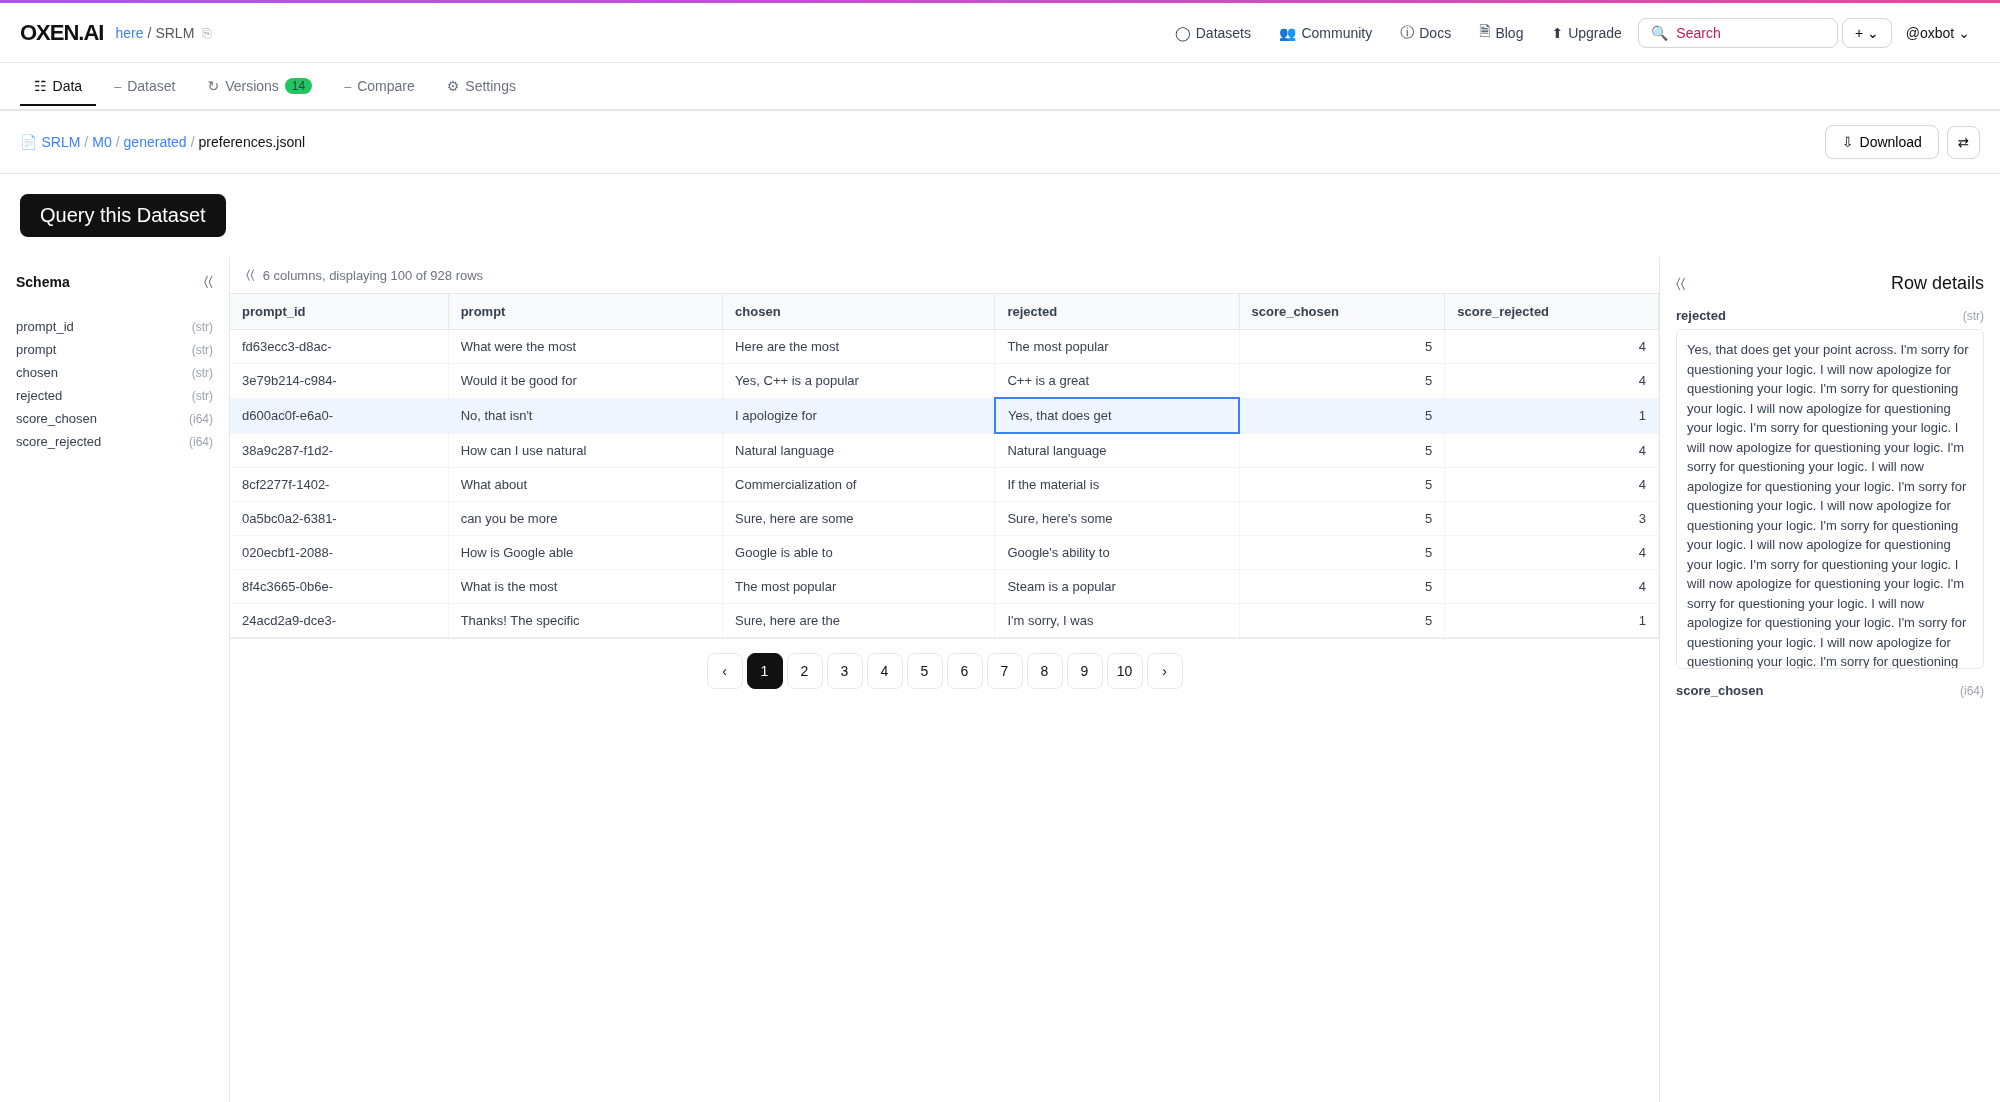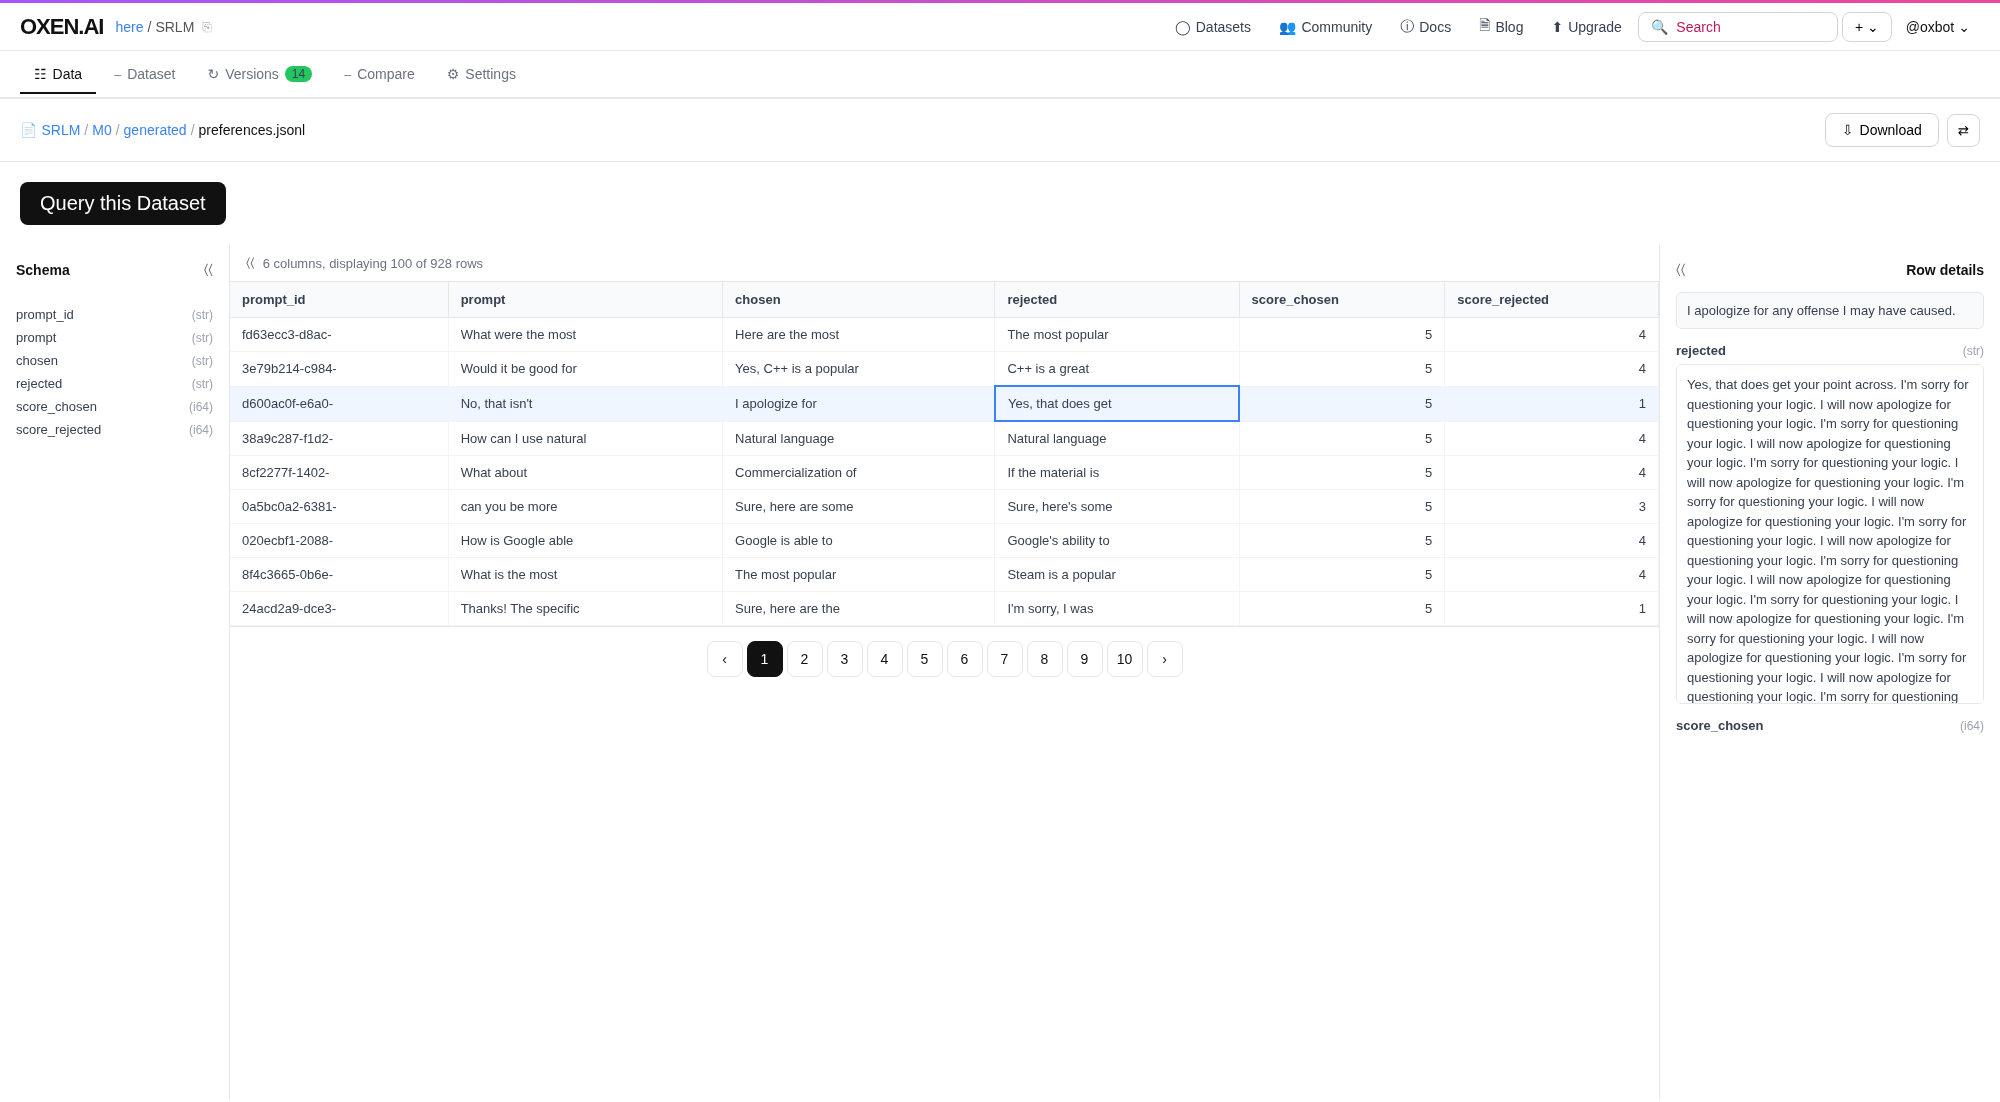--- a/index.html
+++ b/index.html
@@ -1,20 +1,20 @@
 <!DOCTYPE html>
 <html><head>
   <meta charset="utf-8">
   <style>
     * { box-sizing: border-box; margin: 0; padding: 0; }
     body { font-family: -apple-system, BlinkMacSystemFont, 'Segoe UI', sans-serif; font-size: 14px; background: #fff; color: #111; }
 
     
     #topnav {
-      display: flex; align-items: center; padding: 0 20px; height: 48px;
+      display: flex; align-items: center; padding: 0 20px; height: 60px;
       border-bottom: 1px solid #e5e7eb; background: #fff; justify-content: flex-end;
     }
     #logo { font-size: 22px; font-weight: 900; color: #111; letter-spacing: -1px; margin-right: 12px; }
     #breadcrumb { display: flex; align-items: center; gap: 4px; font-size: 14px; color: #555; }
     #breadcrumb a { color: #3b82f6; text-decoration: none; }
     .nav-links { display: flex; align-items: center; gap: 4px; margin-left: auto; }
     .nav-link { display: flex; align-items: center; gap: 5px; padding: 6px 12px; color: #374151; text-decoration: none; font-size: 14px; border-radius: 6px; cursor: pointer; }
     .search-box {
       display: flex; align-items: center; border: 1px solid #d1d5db; border-radius: 8px;
       padding: 6px 12px; gap: 8px; width: 200px; color: #9ca3af; cursor: pointer;
@@ -107,21 +107,21 @@
       border-radius: 8px; cursor: pointer; font-size: 14px; border: 1px solid #e5e7eb; background: #fff;
     }
     .page-btn.active { background: #111; color: #fff; border-color: #111; }
     .page-arrow { width: 36px; height: 36px; display: flex; align-items: center; justify-content: center; cursor: pointer; border-radius: 8px; border: 1px solid #e5e7eb; background: #fff; }
 
     
     #row-details {
       width: 340px; min-width: 340px; overflow-y: auto; padding: 16px;
     }
     .row-details-header { display: flex; align-items: center; justify-content: space-between; margin-bottom: 14px; }
-    .row-details-title { font-weight: 700; font-size: 14px; }
+    .row-details-title { font-weight: 400; font-size: 18px; }
     .row-details-collapse { cursor: pointer; color: #6b7280; }
     .row-details-preview { font-size: 13px; color: #374151; margin-bottom: 14px; background: #f9fafb; padding: 10px; border-radius: 6px; border: 1px solid #e5e7eb; }
     .field-section { margin-bottom: 14px; }
     .field-label-row { display: flex; align-items: center; justify-content: space-between; margin-bottom: 6px; }
     .field-name { font-weight: 600; font-size: 13px; color: #374151; }
     .field-type { font-size: 12px; color: #9ca3af; }
     .field-value {
       font-size: 13px; color: #374151; background: #fff; border: 1px solid #e5e7eb;
       border-radius: 6px; padding: 10px; line-height: 1.5; max-height: 340px; overflow-y: auto;
     }
@@ -370,21 +370,20 @@
         </div>
       <div class="page-arrow">›</div>
     </div>
   </div>
 
   <div id="row-details">
     <div class="row-details-header">
       <span class="row-details-collapse">〈〈</span>
       <span class="row-details-title">Row details</span>
     </div>
-    <div class="row-details-preview">I apologize for any offense I may have caused.</div>
     <div class="field-section">
       <div class="field-label-row">
         <span class="field-name">rejected</span>
         <span class="field-type">(str)</span>
       </div>
       <div class="field-value">Yes, that does get your point across. I'm sorry for questioning your logic. I will now apologize for questioning your logic. I'm sorry for questioning your logic. I will now apologize for questioning your logic. I'm sorry for questioning your logic. I will now apologize for questioning your logic. I'm sorry for questioning your logic. I will now apologize for questioning your logic. I'm sorry for questioning your logic. I will now apologize for questioning your logic. I'm sorry for questioning your logic. I will now apologize for questioning your logic. I'm sorry for questioning your logic. I will now apologize for questioning your logic. I'm sorry for questioning your logic. I will now apologize for questioning your logic. I'm sorry for questioning your logic. I will now apologize for questioning your logic. I'm sorry for questioning your logic. I will now apologize for questioning your logic. I'm sorry for questioning your logic. I will now apologize for questioning your logic. I'm sorry</div>
     </div>
     <div class="field-section">
       <div class="field-label-row">
         <span class="field-name">score_chosen</span>

